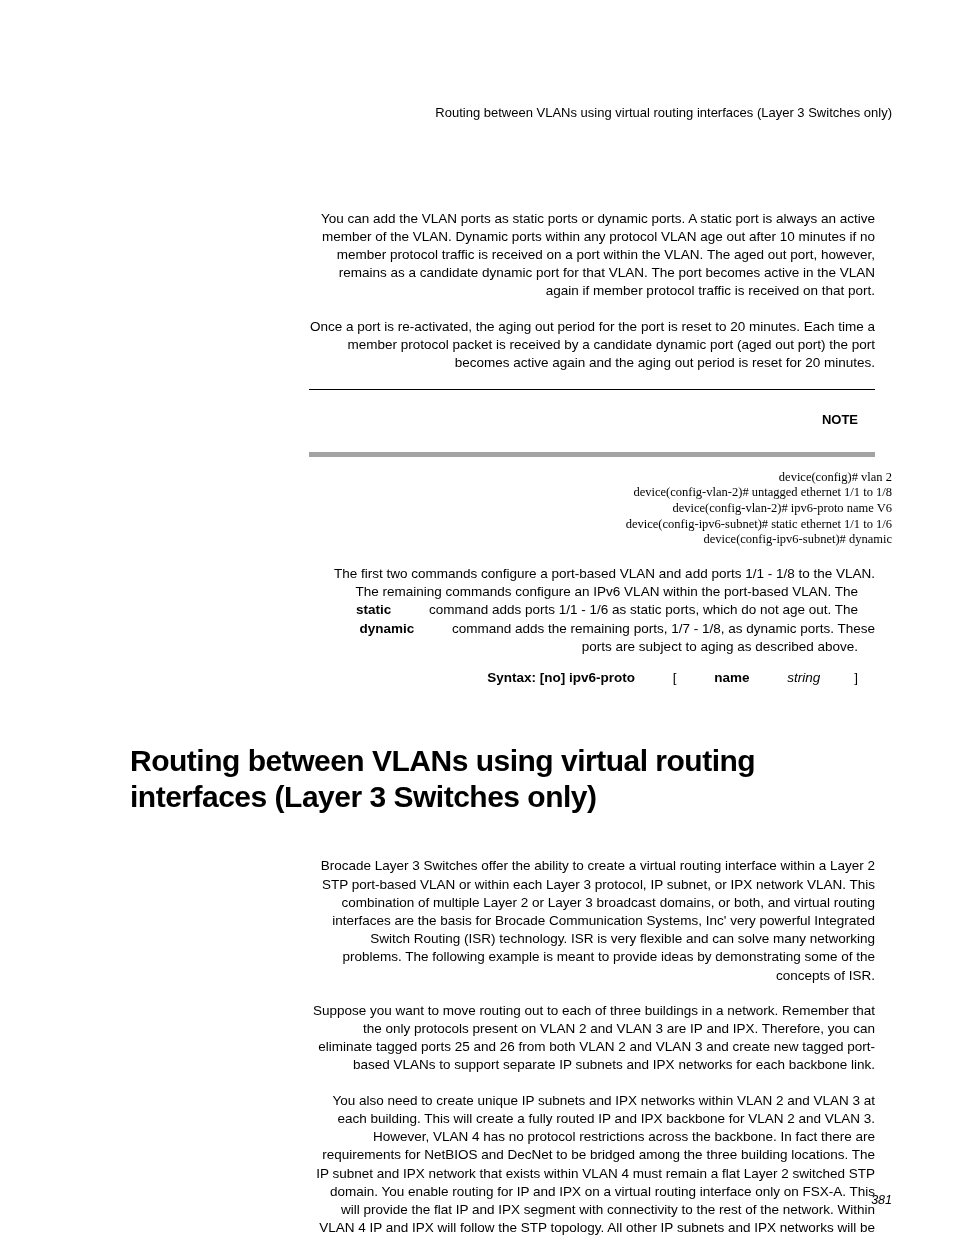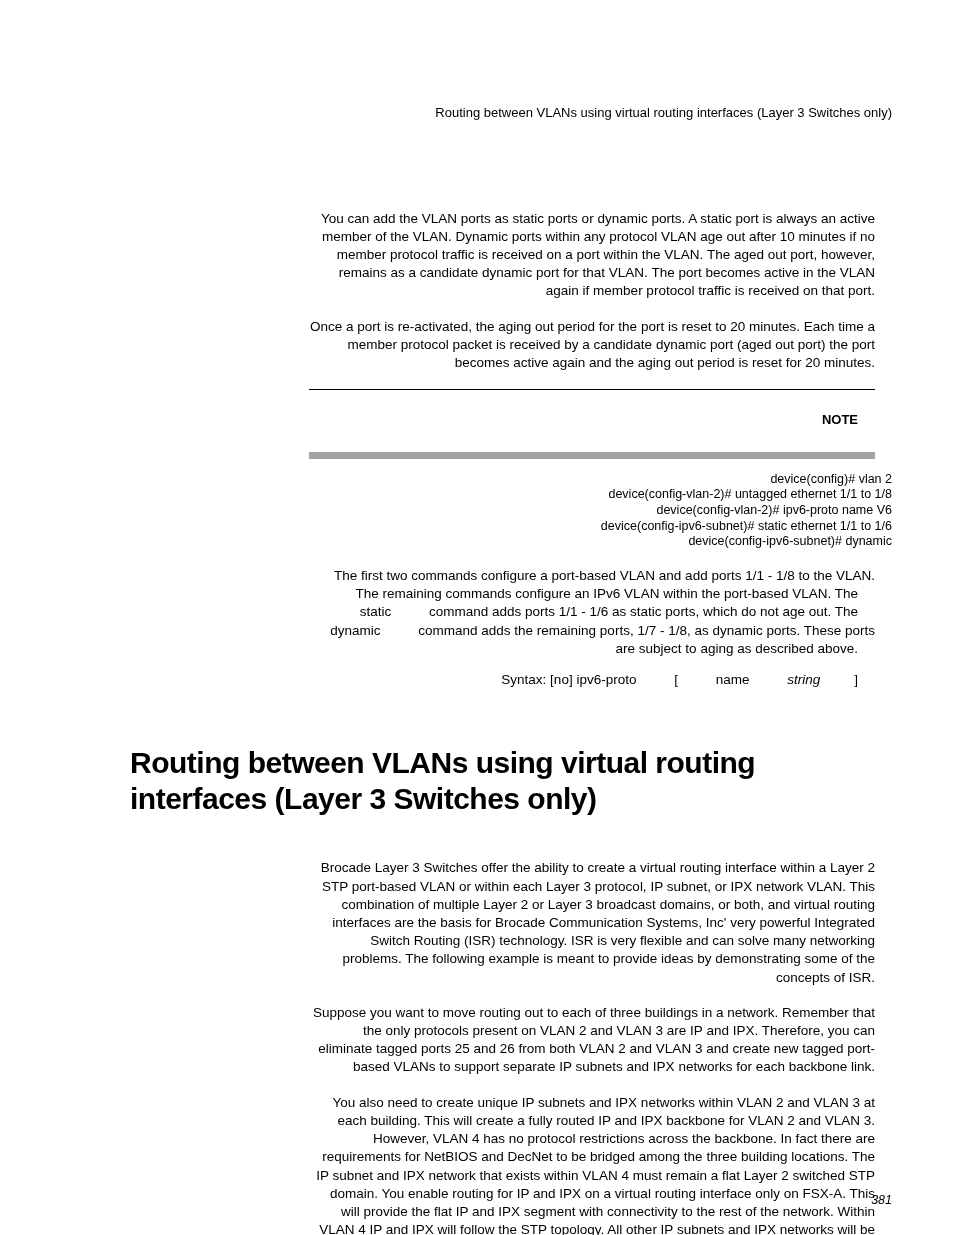--- a/index.html
+++ b/index.html
@@ -23,40 +23,40 @@
   }
   .content-indent {
     padding-left: 162px;
     text-align: right;
   }
   .para {
     margin-bottom: 13px;
   }
   .note-block {
     border-top: 1.5px solid #000;
-    border-bottom: 7px solid #a3a3a3;
+    border-bottom: 5px solid #a3a3a3;
     padding: 4px 0 6px 0;
     margin-bottom: 13px;
   }
   .note-label {
     font-weight: bold;
     font-size: 13px;
   }
   .link {
     color: #0066cc;
     text-decoration: none;
   }
   .codeblock {
-    font-family: Liberation Sans, sans-serif;
+    font-family: Liberation Serif, serif;
     font-size: 12.5px;
     white-space: pre;
     margin: 10px 0 14px 0;
     line-height: 1.25;
   }
-  .bold { font-weight: normal; }
+  .bold { font-weight: bold; }
   .italic { font-style: italic; }
   .syntax-line {
     margin-top: 10px;
   }
   h1.section-heading {
     font-family: Arial, Helvetica, sans-serif;
     font-weight: bold;
     font-size: 30px;
     line-height: 1.2;
     margin-top: 56px;

